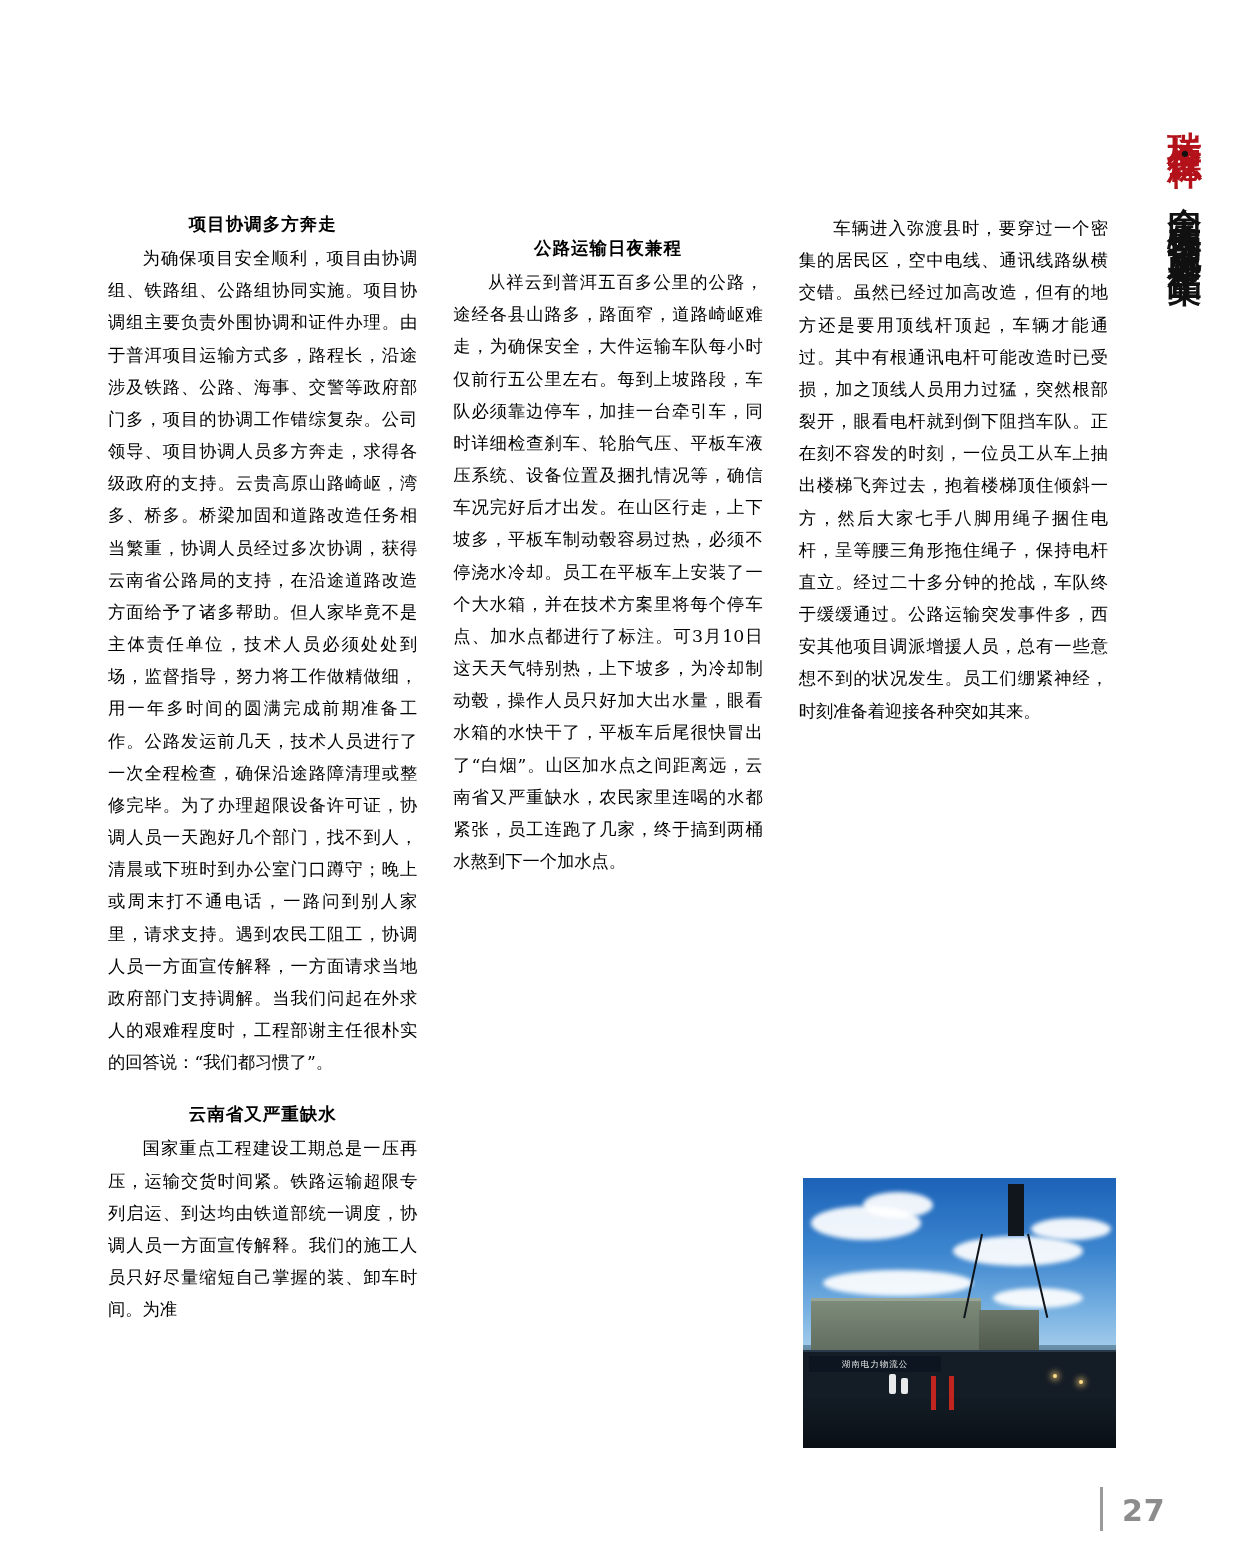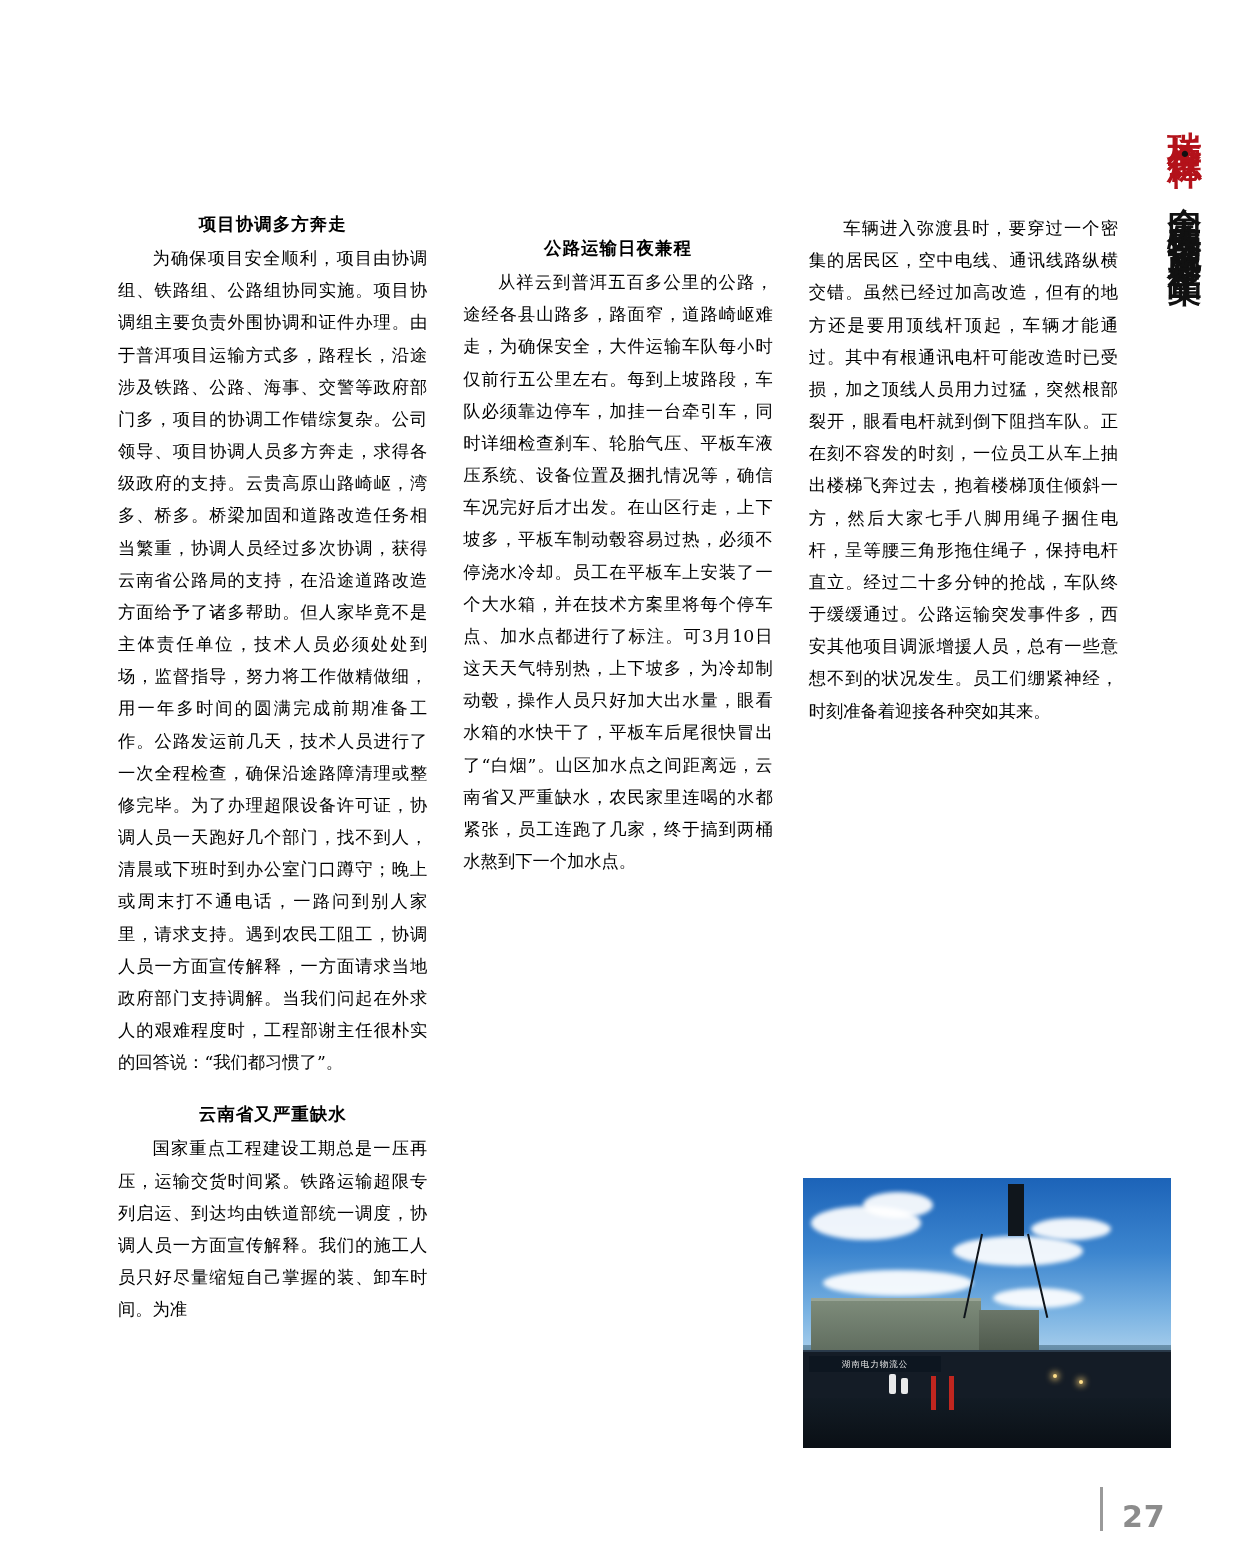--- a/index.html
+++ b/index.html
@@ -43,21 +43,21 @@
     color: #b3121a;
   }
   .side-title .black {
     color: #111;
   }
 
   
   .cols {
     position: absolute;
     top: 212px;
-    left: 118px;
+    left: 108px;
     width: 1000px;
     height: 1240px;
     display: flex;
     gap: 36px;
   }
   .col {
     width: 310px;
     position: relative;
   }
 
@@ -83,21 +83,21 @@
     color: #000;
     font-family: "DejaVu Serif", "Liberation Serif", serif;
   }
   p.body + p.body { margin-top: 0; }
 
   
   .photo {
     position: absolute;
     left: 803px;
     top: 1178px;
-    width: 368px;
+    width: 313px;
     height: 270px;
     overflow: hidden;
     background: #0a1f3c;
   }
   .sky {
     position: absolute;
     left: 0; top: 0; width: 100%; height: 62%;
     background: linear-gradient(180deg, #1c63b8 0%, #3d86cf 45%, #79b2e2 80%, #9fc9ea 100%);
   }
   .cloud {
@@ -205,21 +205,21 @@
     height: 44px;
   }
   .footer .bar {
     position: absolute;
     left: 0; top: 0;
     width: 3px; height: 44px;
     background: #9a9a9a;
   }
   .footer .num {
     position: absolute;
-    left: 22px; top: 12px;
+    left: 22px; top: 6px;
     font-family: "DejaVu Sans", "Liberation Sans", sans-serif;
     font-weight: bold;
     font-size: 30px;
     color: #8c8c8c;
     letter-spacing: 1px;
   }
 </style>
 </head>
 <body>
 

